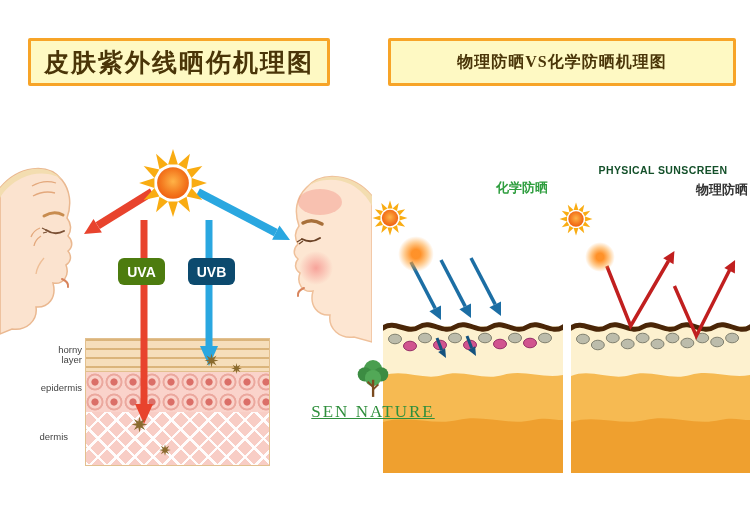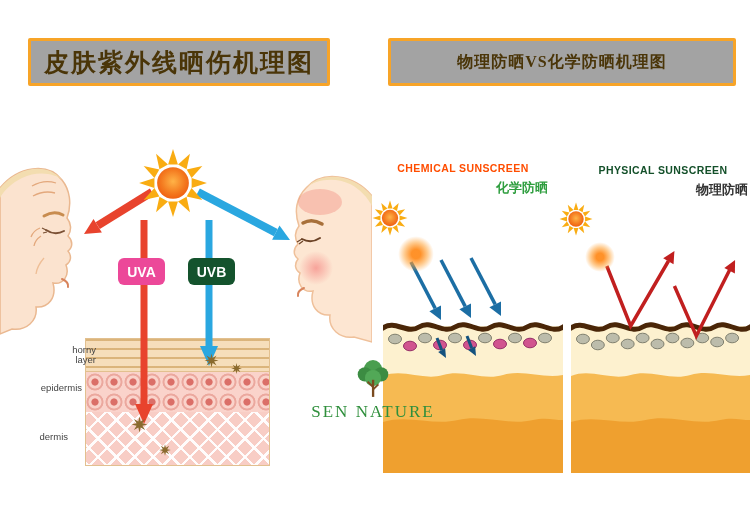--- a/index.html
+++ b/index.html
@@ -1,21 +1,21 @@
 <!DOCTYPE html>
 <html><head>
 <meta charset="utf-8">
 <style>
   * { margin:0; padding:0; box-sizing:border-box; }
   html,body { background:#ffffff; }
   .canvas { position:relative; width:750px; height:531px; background:#fff; overflow:hidden;
             font-family:"Liberation Sans", sans-serif; }
 
   
-  .title-box { position:absolute; border:3px solid #f7a428; background:#a3a3a3; border-radius:2px;
+  .title-box { position:absolute; border:3px solid #f7a428; background:#fef9c3; border-radius:2px;
                display:flex; align-items:center; justify-content:center;
                font-family:"Liberation Serif", serif; font-weight:bold; color:#4a3508; }
   .title-left  { left:28px;  top:38px; width:302px; height:48px; font-size:25px; letter-spacing:2px; }
   .title-right { left:388px; top:38px; width:348px; height:48px; font-size:16px; letter-spacing:1px; }
 
   
   .sun { position:absolute; z-index:4; }
   .sun-main { left:138px; top:148px; width:70px; height:70px; }
   .sun-chem { left:372px; top:200px; width:36px; height:36px; }
   .sun-phys { left:559px; top:202px; width:34px; height:34px; }
@@ -24,39 +24,39 @@
   .glow-chem { left:398px; top:236px; width:36px; height:36px; }
   .glow-phys { left:585px; top:242px; width:30px; height:30px; }
 
   
   .face-left  { position:absolute; left:0;     top:158px; width:92px;  height:190px; z-index:1; }
   .face-right { position:absolute; left:266px; top:170px; width:106px; height:178px; z-index:1; }
   .uv-arrows  { position:absolute; left:0; top:140px; width:375px; height:340px; z-index:3; }
 
   .badge { position:absolute; width:47px; height:27px; border-radius:6px; color:#fff; z-index:5;
            font-weight:bold; font-size:14px; display:flex; align-items:center; justify-content:center; }
-  .uva { left:118px; top:258px; background:#ec4899; }
-  .uvb { left:188px; top:258px; background:#14532d; }
+  .uva { left:118px; top:258px; background:#4d7c0f; }
+  .uvb { left:188px; top:258px; background:#0c4a6e; }
 
   .skin-section { position:absolute; left:85px; top:338px; width:185px; height:128px; z-index:1; }
   .horny-layer { height:34px; background-color:#f6debb; border:1px solid #e2c08f;
     background-image:repeating-linear-gradient(180deg, rgba(214,173,112,.85) 0 2px, rgba(0,0,0,0) 2px 9px); }
   .epidermis-layer { height:40px; background-color:#fad3cb;
     border-left:1px solid #e2c08f; border-right:1px solid #e2c08f;
     background-image:
       radial-gradient(circle at 9px 10px, #db6f68 3.2px, rgba(0,0,0,0) 4px),
       radial-gradient(circle at 9px 10px, rgba(0,0,0,0) 6.2px, #eba89e 6.8px, #eba89e 8.2px, rgba(0,0,0,0) 8.8px);
     background-size:19px 20px; }
   .dermis-layer { height:54px; background-color:#f8cdc5; border:1px solid #e2c08f; border-top:none;
     background-image:
       repeating-linear-gradient(45deg,  rgba(255,255,255,.95) 0 2.5px, rgba(0,0,0,0) 2.5px 13px),
       repeating-linear-gradient(135deg, rgba(255,255,255,.95) 0 2.5px, rgba(0,0,0,0) 2.5px 13px); }
 
   .layer-label { position:absolute; font-size:9.5px; color:#444; text-align:right; line-height:10px; z-index:2; }
-  .lbl-horny     { left:50px; top:345px; width:46px; }
+  .lbl-horny     { left:36px; top:345px; width:46px; }
   .lbl-epidermis { left:26px; top:383px; width:56px; }
   .lbl-dermis    { left:20px; top:432px; width:48px; }
 
   .burst { position:absolute; z-index:4; }
 
   
   .panel-header-en { position:absolute; width:170px; text-align:center; font-size:10.5px;
                      font-weight:bold; letter-spacing:.4px; z-index:2; }
   .panel-header-zh { position:absolute; width:170px; text-align:right; font-size:13px;
                      font-weight:bold; z-index:2; }
@@ -66,21 +66,21 @@
   .phys-zh { left:578px; top:181px; color:#333333; }
 
   .panel-skin { position:absolute; top:248px; height:225px; z-index:1; }
   .chem-skin { left:383px; width:180px; }
   .phys-skin { left:571px; width:179px; }
 
   
   .brand { position:absolute; left:298px; top:356px; width:150px; text-align:center; z-index:6; }
   .tree { width:36px; height:44px; display:block; margin:0 auto; }
   .brand-text { font-family:"Liberation Serif", serif; font-size:17px; letter-spacing:2px;
-                color:#2f8f3c; white-space:nowrap; margin-top:2px; }
+                color:#2f8f3c; white-space:nowrap; margin-top:2px;text-decoration:underline; }
 </style>
 </head>
 <body>
 
 <svg width="0" height="0" style="position:absolute" xmlns:xlink="http://www.w3.org/1999/xlink">
   <defs>
     <radialGradient id="sunGrad" cx="50%" cy="45%" r="60%">
       <stop offset="0%" stop-color="#ffb347"></stop>
       <stop offset="60%" stop-color="#f47b20"></stop>
       <stop offset="100%" stop-color="#ee5a0f"></stop>
@@ -180,21 +180,20 @@
   <svg class="burst" style="left:230px;top:362px;width:13px;height:13px" viewBox="0 0 24 24">
       <use href="#burstShape" xlink:href="#burstShape"></use>
     </svg>
   <svg class="burst" style="left:130px;top:415px;width:19px;height:19px" viewBox="0 0 24 24">
       <use href="#burstShape" xlink:href="#burstShape"></use>
     </svg>
   <svg class="burst" style="left:158px;top:443px;width:14px;height:14px" viewBox="0 0 24 24">
       <use href="#burstShape" xlink:href="#burstShape"></use>
     </svg>
 
-  <div class="panel-header-en chem-en">CHEMICAL SUNSCREEN</div>
   <div class="panel-header-zh chem-zh">化学防晒</div>
   <div class="panel-header-en phys-en">PHYSICAL SUNSCREEN</div>
   <div class="panel-header-zh phys-zh">物理防晒</div>
 
   <svg class="sun sun-chem" viewBox="0 0 64 64">
     <use href="#sunShape" xlink:href="#sunShape"></use>
   </svg>
   <div class="glow glow-chem"></div>
 
   <svg class="sun sun-phys" viewBox="0 0 64 64">

